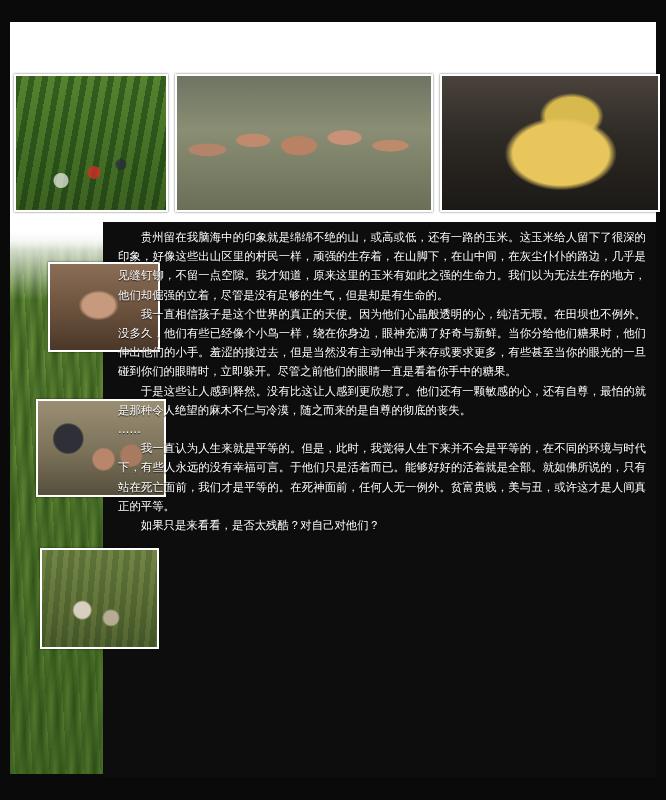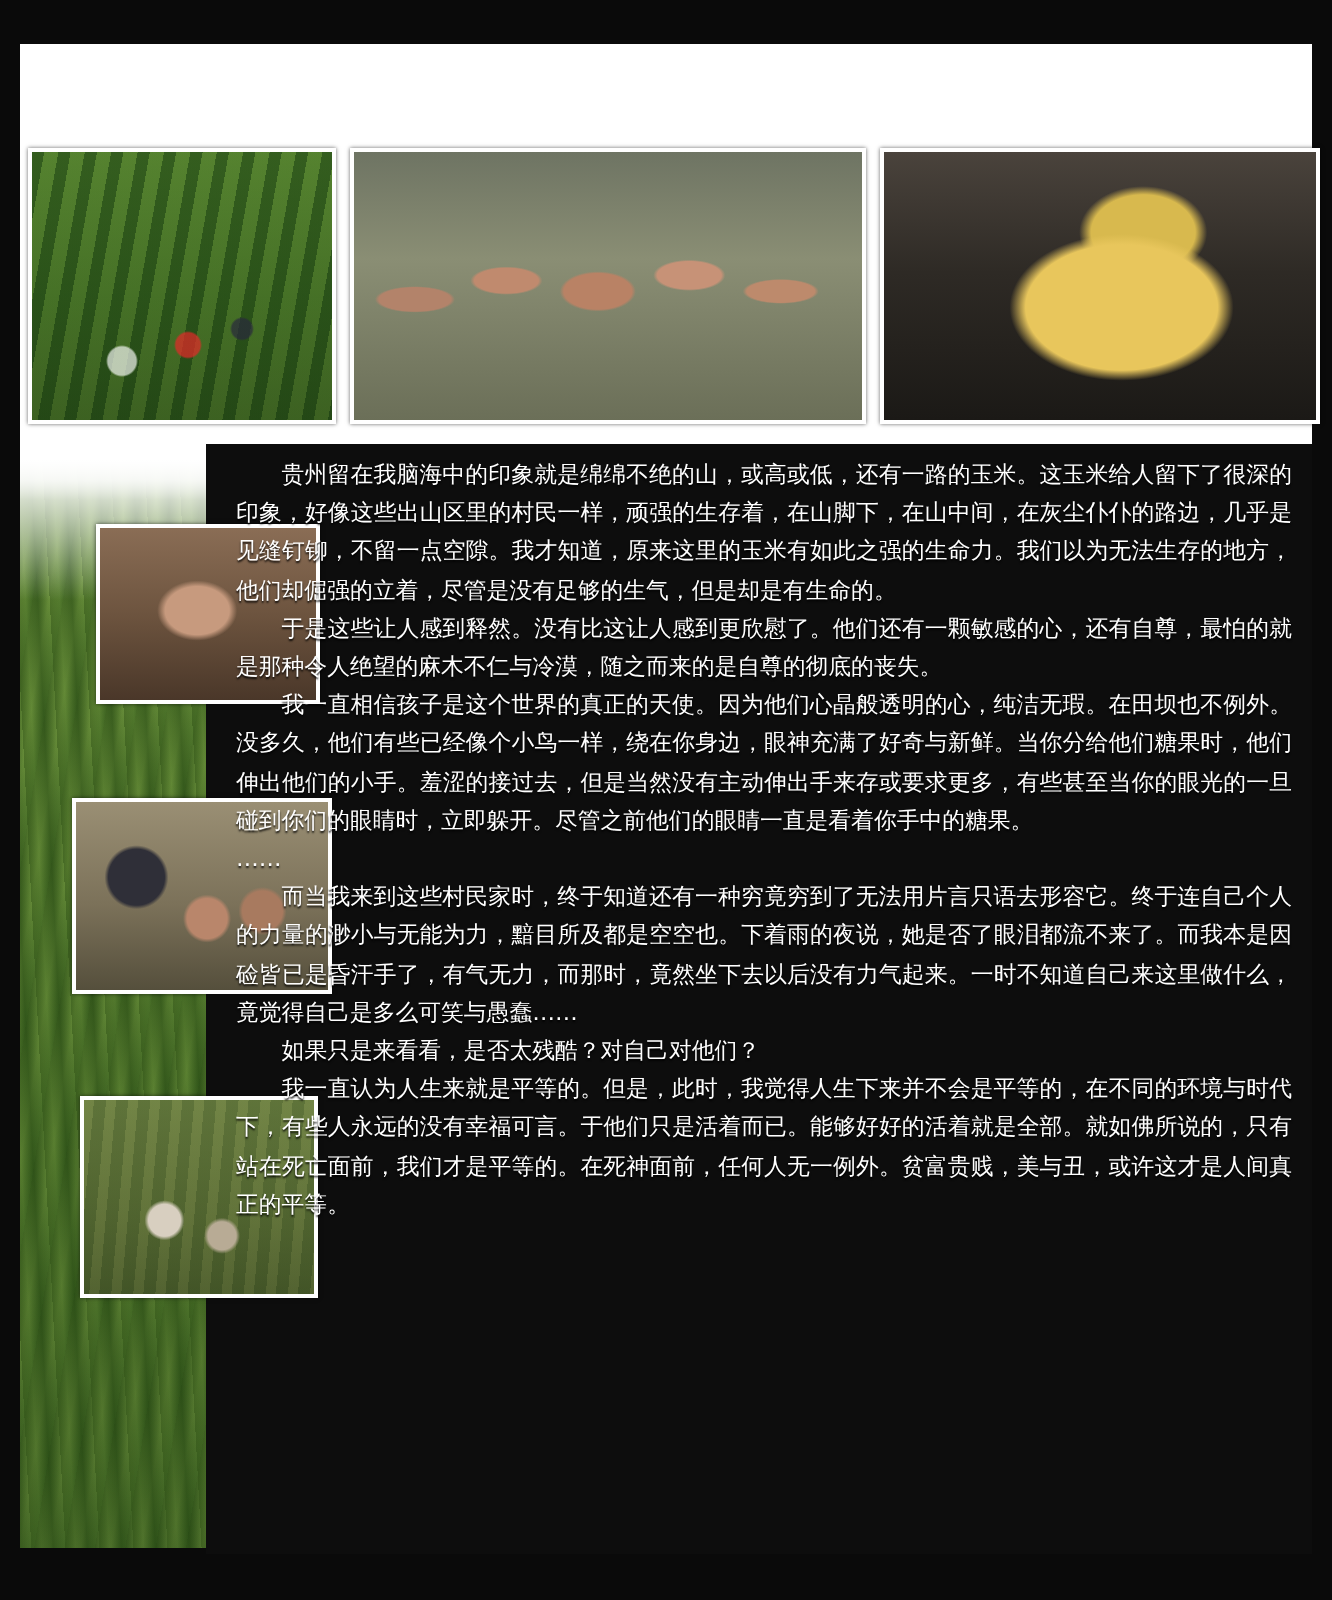--- a/index.html
+++ b/index.html
@@ -191,21 +191,20 @@
 
   <div class="photo photo-field"></div>
   <div class="photo photo-children"></div>
   <div class="photo photo-pot"></div>
   <div class="photo photo-bed"></div>
   <div class="photo photo-group"></div>
   <div class="photo photo-yard"></div>
 
   <div class="article">
     <p>贵州留在我脑海中的印象就是绵绵不绝的山，或高或低，还有一路的玉米。这玉米给人留下了很深的印象，好像这些出山区里的村民一样，顽强的生存着，在山脚下，在山中间，在灰尘仆仆的路边，几乎是见缝钉铆，不留一点空隙。我才知道，原来这里的玉米有如此之强的生命力。我们以为无法生存的地方，他们却倔强的立着，尽管是没有足够的生气，但是却是有生命的。</p>
+    <p>我一直相信孩子是这个世界的真正的天使。因为他们心晶般透明的心，纯洁无瑕。在田坝也不例外。没多久，他们有些已经像个小鸟一样，绕在你身边，眼神充满了好奇与新鲜。当你分给他们糖果时，他们伸出他们的小手。羞涩的接过去，但是当然没有主动伸出手来存或要求更多，有些甚至当你的眼光的一旦碰到你们的眼睛时，立即躲开。尽管之前他们的眼睛一直是看着你手中的糖果。</p>
     <p>于是这些让人感到释然。没有比这让人感到更欣慰了。他们还有一颗敏感的心，还有自尊，最怕的就是那种令人绝望的麻木不仁与冷漠，随之而来的是自尊的彻底的丧失。</p>
-    <p>我一直相信孩子是这个世界的真正的天使。因为他们心晶般透明的心，纯洁无瑕。在田坝也不例外。没多久，他们有些已经像个小鸟一样，绕在你身边，眼神充满了好奇与新鲜。当你分给他们糖果时，他们伸出他们的小手。羞涩的接过去，但是当然没有主动伸出手来存或要求更多，有些甚至当你的眼光的一旦碰到你们的眼睛时，立即躲开。尽管之前他们的眼睛一直是看着你手中的糖果。</p>
     <p class="noindent">……</p>
-    <p>而当我来到这些村民家时，终于知道还有一种穷竟穷到了无法用片言只语去形容它。终于连自己个人的力量的渺小与无能为力，黯目所及都是空空也。下着雨的夜说，她是否了眼泪都流不来了。而我本是因硷皆已是昏汗手了，有气无力，而那时，竟然坐下去以后没有力气起来。一时不知道自己来这里做什么，竟觉得自己是多么可笑与愚蠢……</p>
+    <p>我一直认为人生来就是平等的。但是，此时，我觉得人生下来并不会是平等的，在不同的环境与时代下，有些人永远的没有幸福可言。于他们只是活着而已。能够好好的活着就是全部。就如佛所说的，只有站在死亡面前，我们才是平等的。在死神面前，任何人无一例外。贫富贵贱，美与丑，或许这才是人间真正的平等。</p>
     <p>如果只是来看看，是否太残酷？对自己对他们？</p>
-    <p>我一直认为人生来就是平等的。但是，此时，我觉得人生下来并不会是平等的，在不同的环境与时代下，有些人永远的没有幸福可言。于他们只是活着而已。能够好好的活着就是全部。就如佛所说的，只有站在死亡面前，我们才是平等的。在死神面前，任何人无一例外。贫富贵贱，美与丑，或许这才是人间真正的平等。</p>
   </div>
 
 </div>
 
 </body></html>

